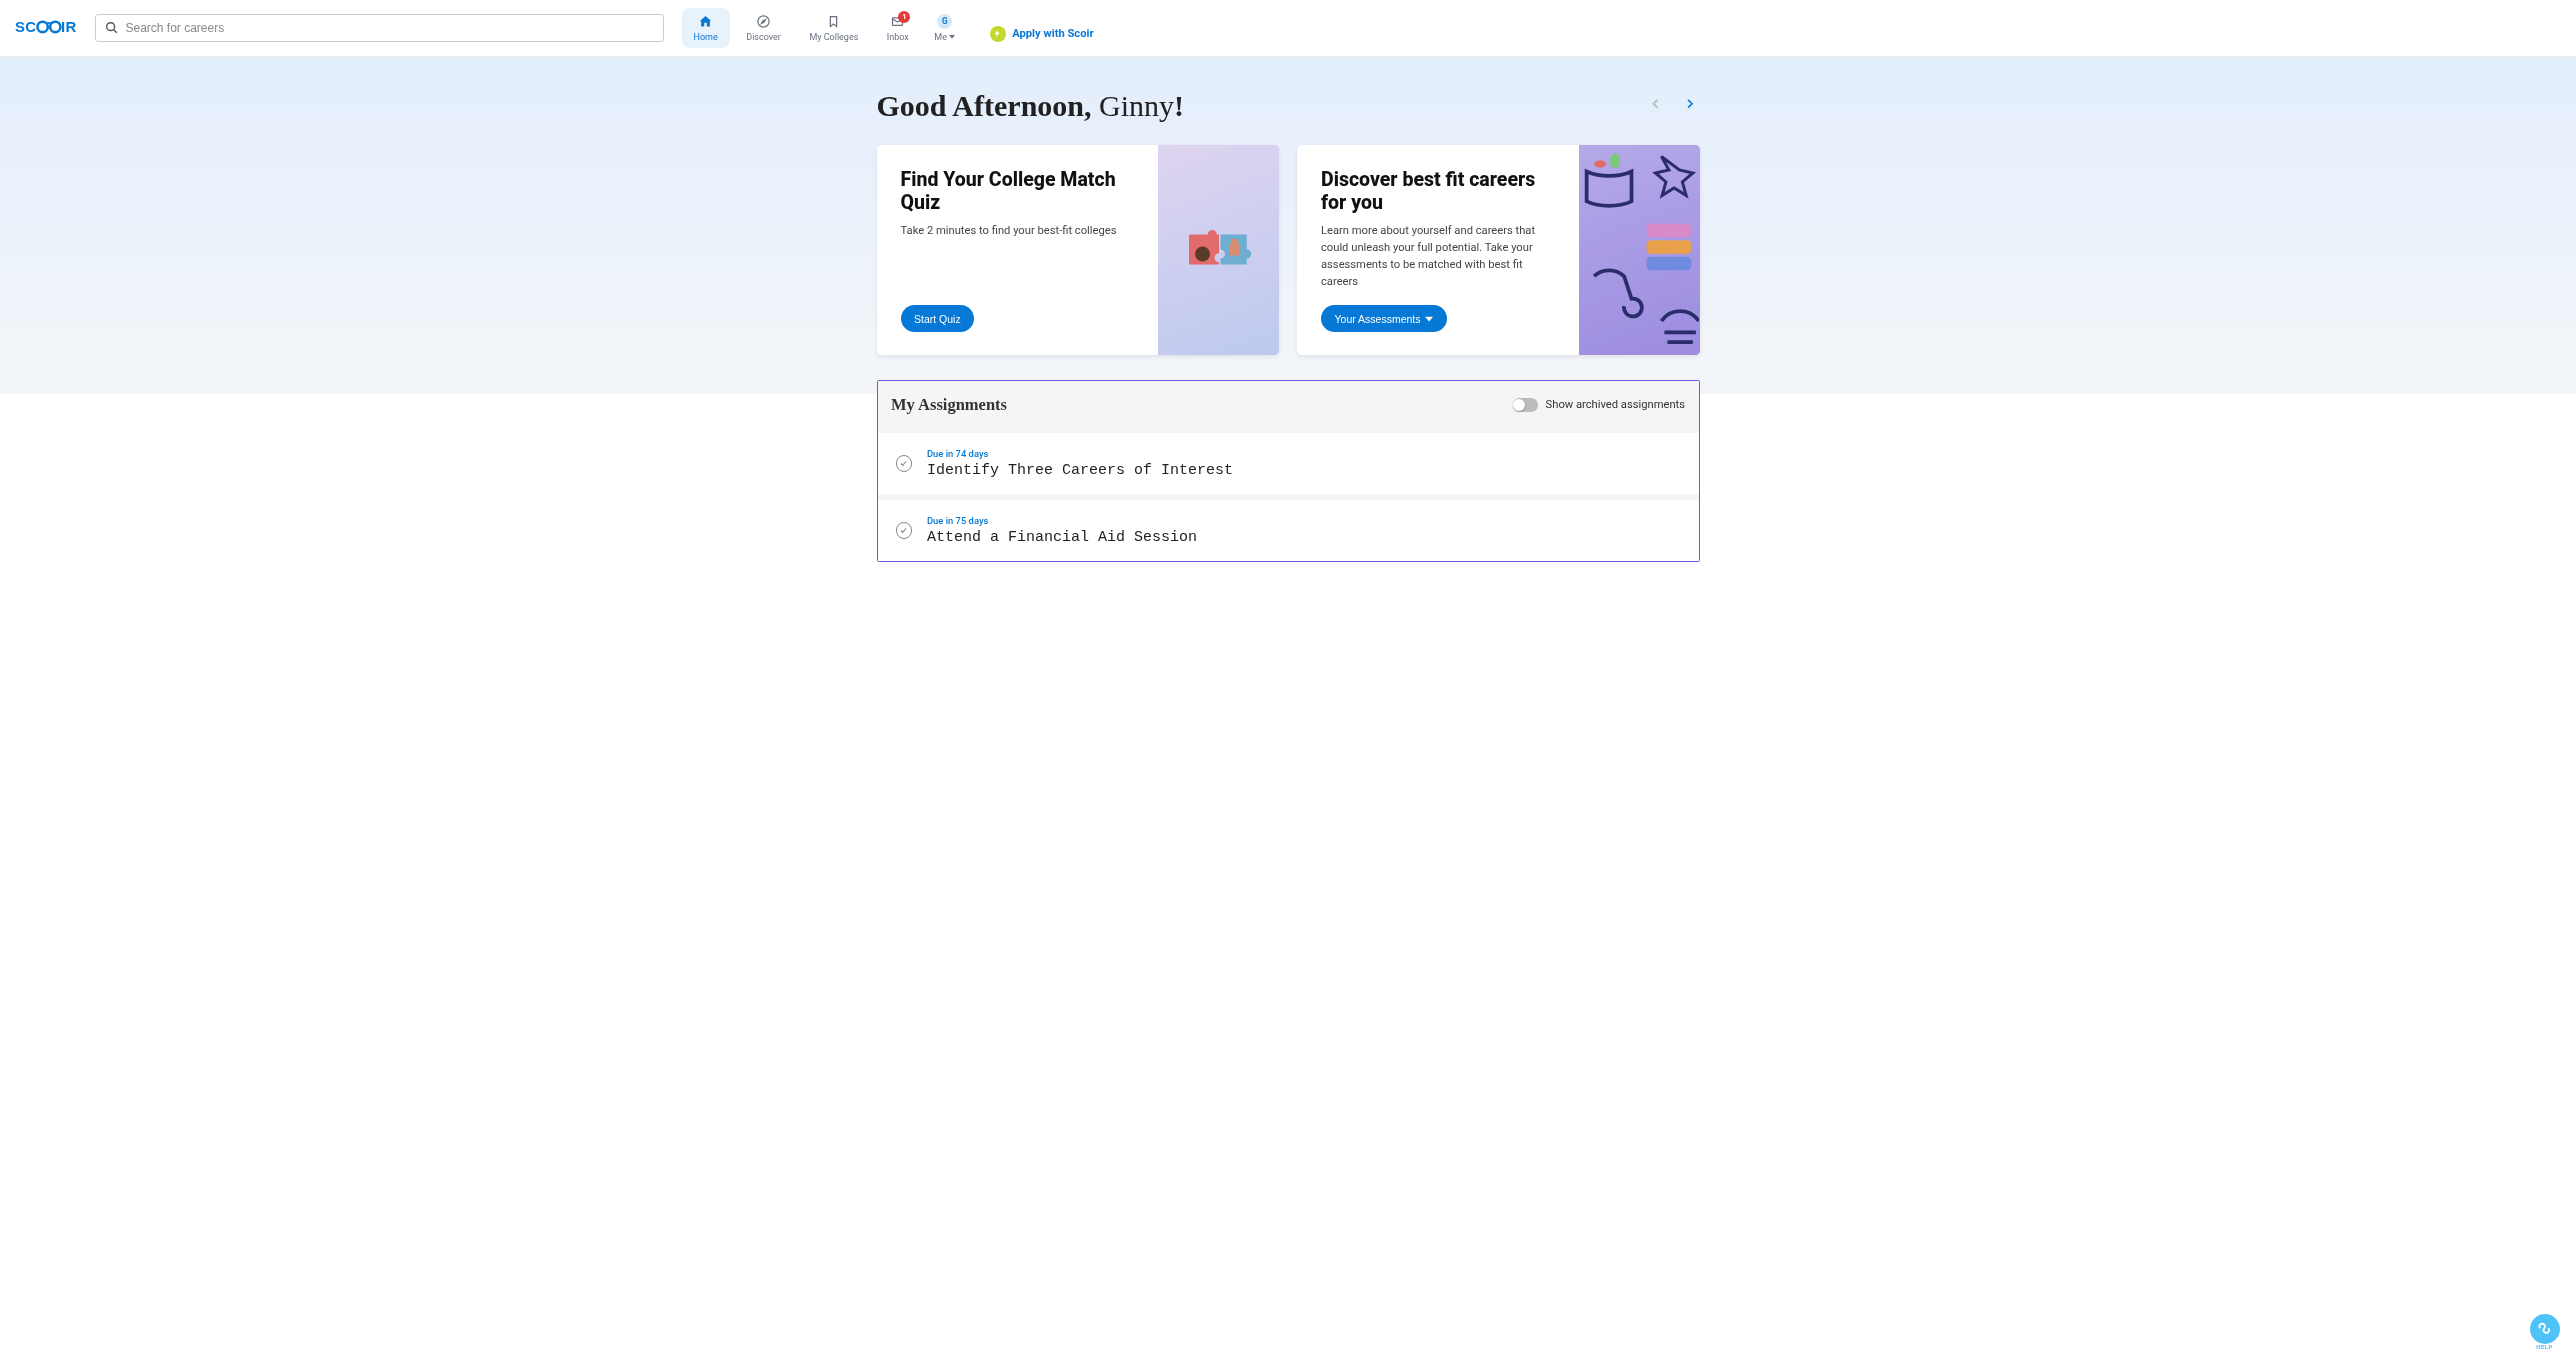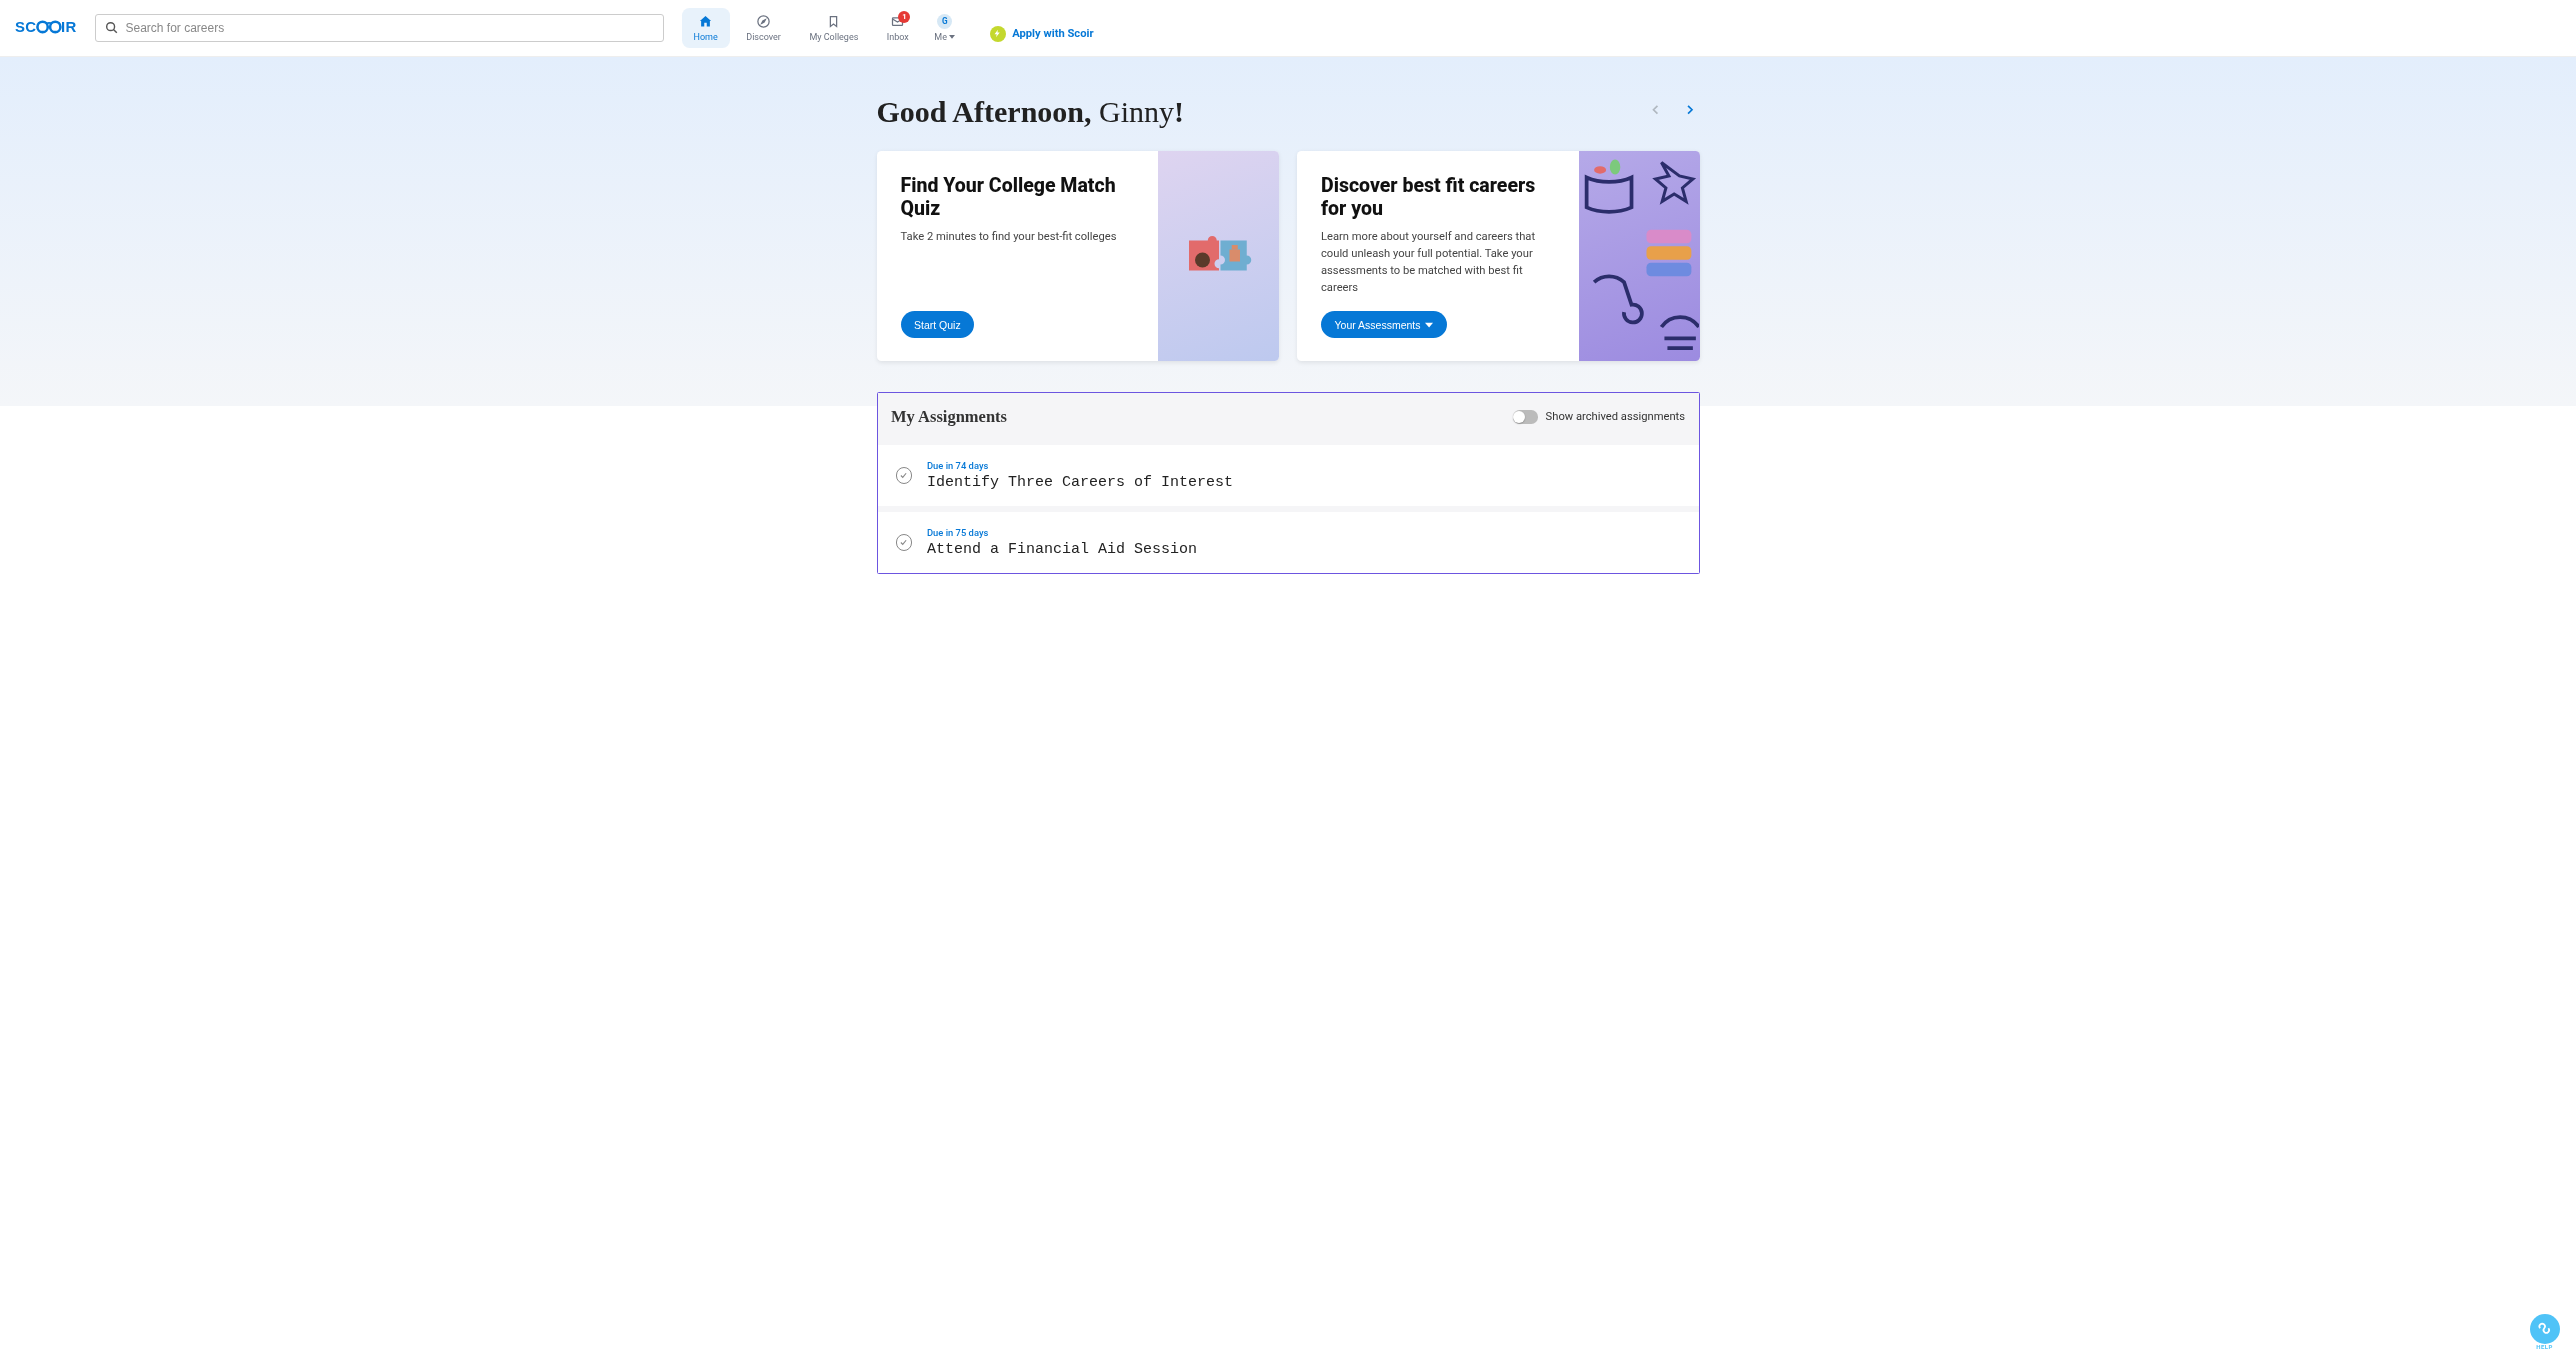--- a/index.html
+++ b/index.html
@@ -19,21 +19,21 @@
 .badge { position: absolute; top: 3px; right: 10.5px; background: #e53935; color: #fff; border-radius: 50%; width: 12px; height: 12px; font-size: 7.5px; display: flex; align-items: center; justify-content: center; font-weight: 700; }
 .me-item { display: flex; flex-direction: column; align-items: center; gap: 3px; padding: 6px 9px; cursor: pointer; color: #6b7280; font-size: 9px; }
 .avatar { width: 15px; height: 15px; border-radius: 50%; background: #d6e8f5; color: #0678d6; display: flex; align-items: center; justify-content: center; font-size: 8.2px; font-weight: 700; }
 .me-caret { display: flex; align-items: center; gap: 2.2px; }
 .apply-btn { display: flex; align-items: center; gap: 6px; color: #0678d6; font-weight: 700; font-size: 11.2px; padding: 6px 9px; cursor: pointer; margin-left: 6px; margin-top: 12px; }
 .apply-icon { width: 16.5px; height: 16.5px; border-radius: 50%; background: #c4d82e; display: flex; align-items: center; justify-content: center; }
 .apply-icon svg { width: 9px; height: 9px; }
 
 
 .hero { background: linear-gradient(180deg, #e3eefc 0%, #f4f6f9 100%); padding: 30px 0 37px; }
-.container { max-width: 823px; margin: 8px auto; }
+.container { max-width: 823px; margin: 2px auto; }
 .greeting-row { display: flex; align-items: center; justify-content: space-between; margin-bottom: 22.5px; }
 .greeting { font-family: Georgia, "Times New Roman", serif; font-size: 30px; font-weight: 700; }
 .greeting .name { font-weight: 400; }
 .carousel-nav { display: flex; gap: 15px; }
 .carousel-nav button { background: transparent; border: none; cursor: pointer; color: #0678d6; padding: 3px; }
 .carousel-nav button.disabled { color: #b0b8c0; cursor: default; }
 .carousel-nav svg { width: 13.5px; height: 13.5px; }
 
 .cards-row { display: flex; gap: 18px; }
 .card { flex: 1; background: #fff; border-radius: 4.5px; box-shadow: 0 1.5px 4.5px rgba(0,0,0,0.08); display: flex; overflow: hidden; min-height: 202px; }

